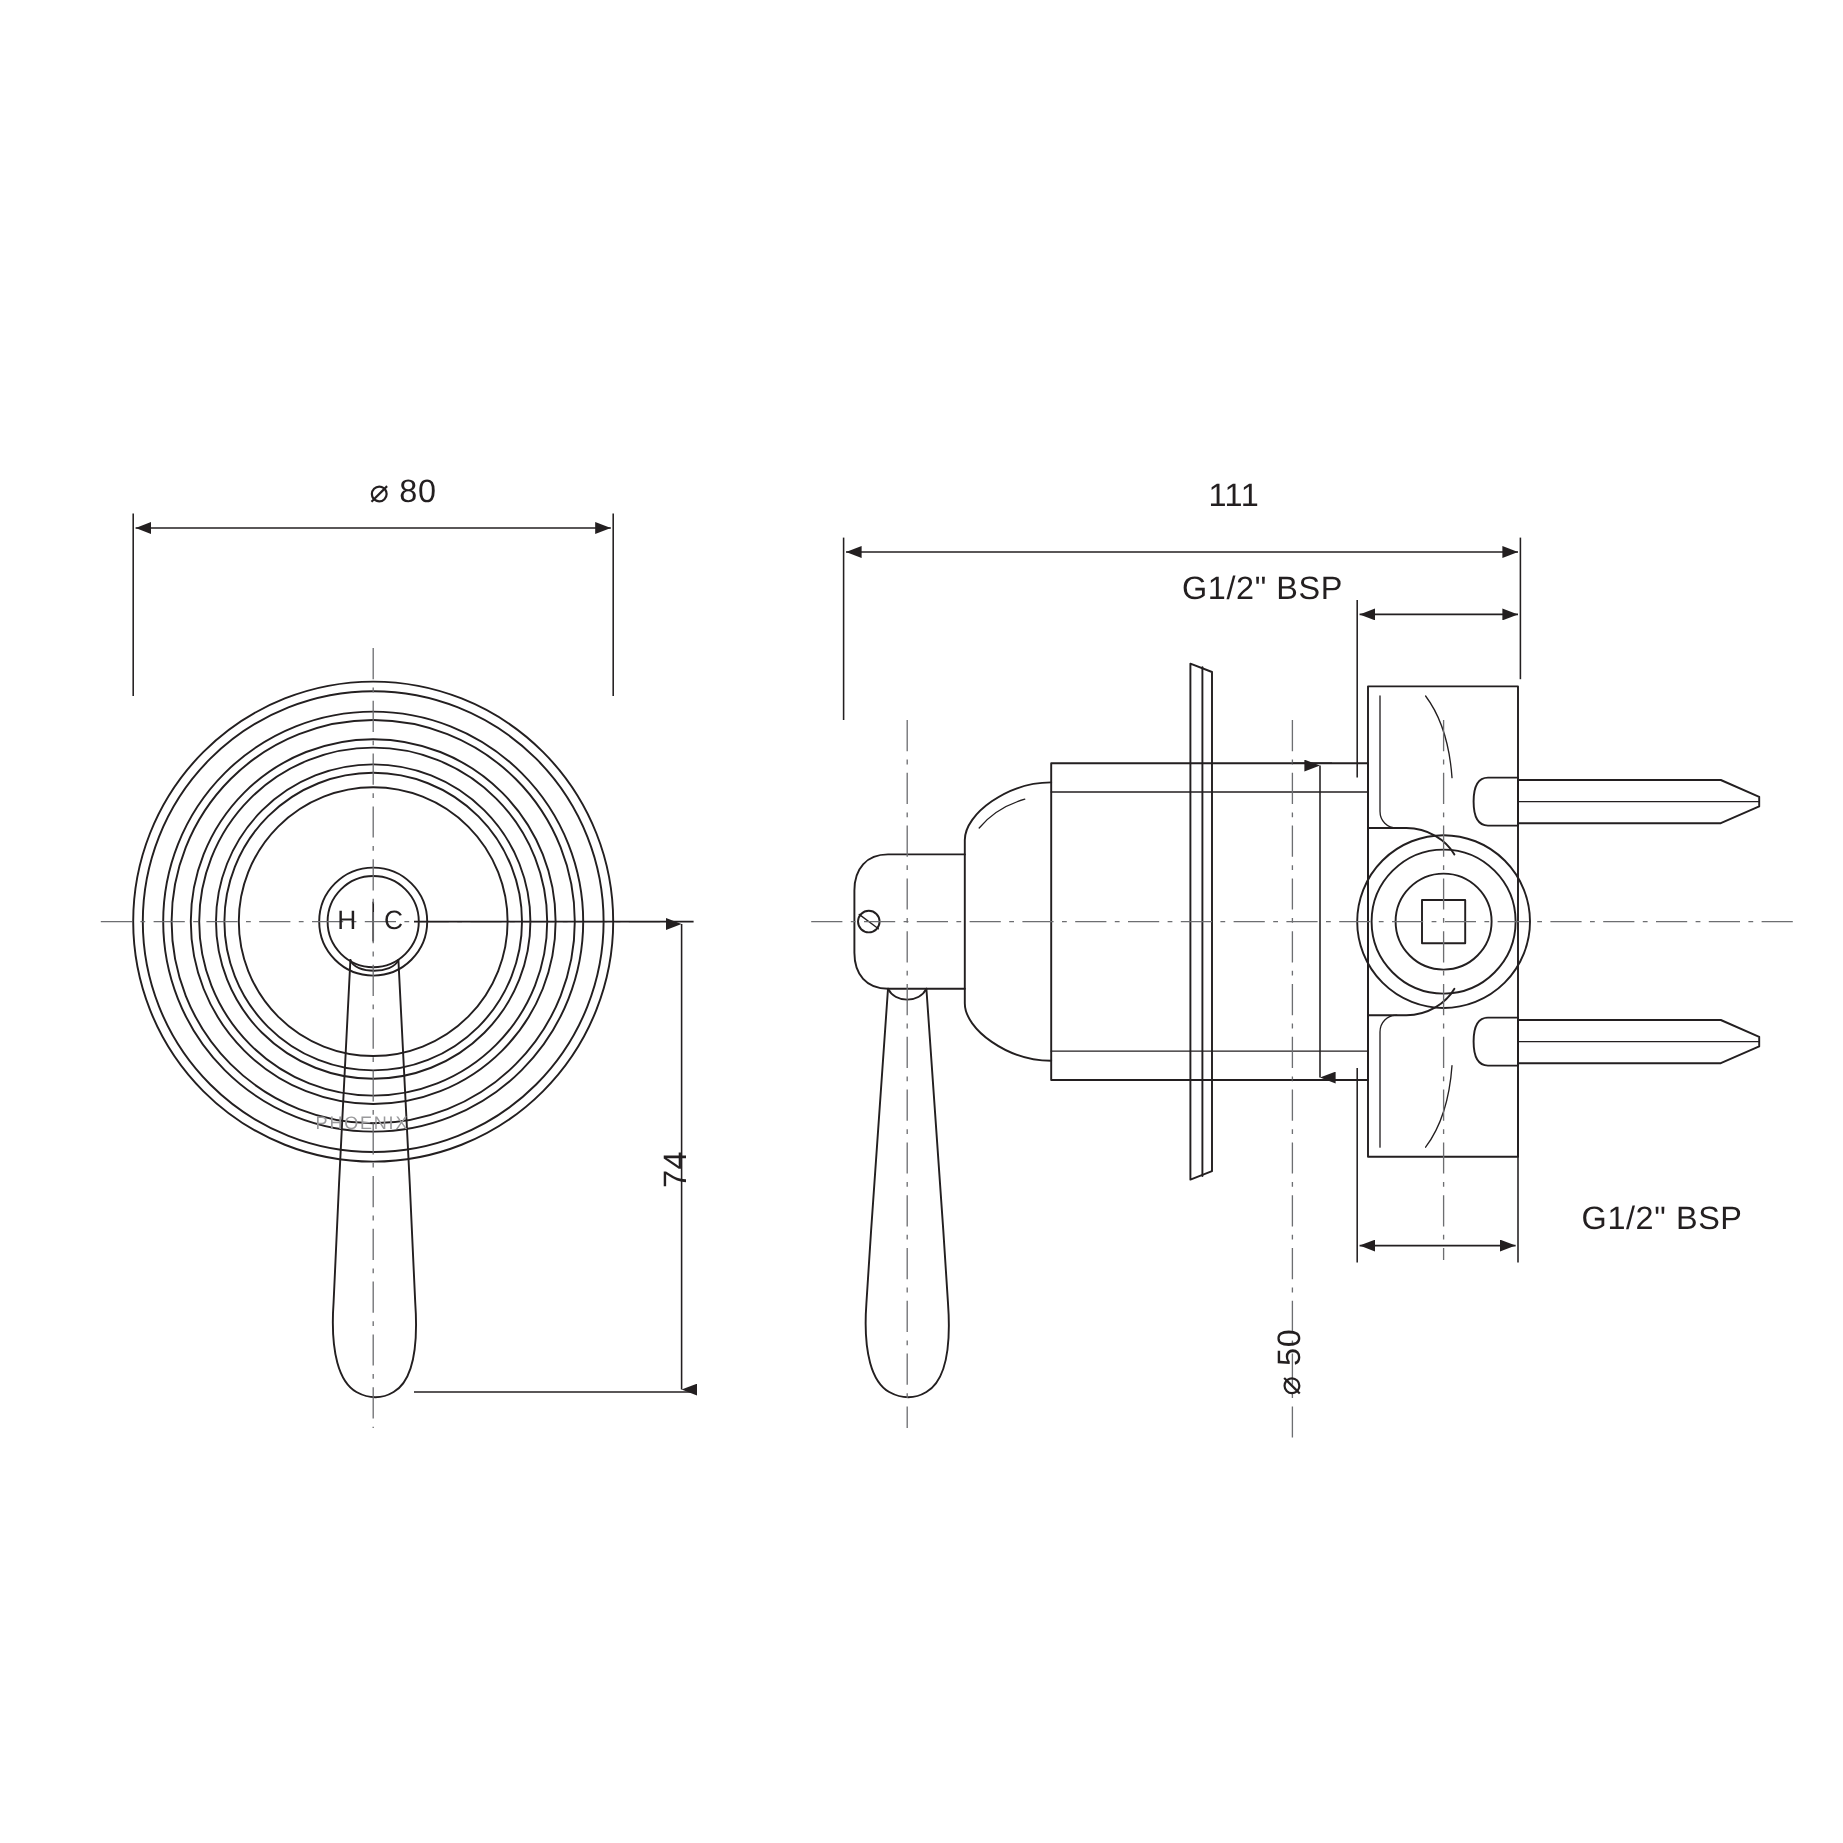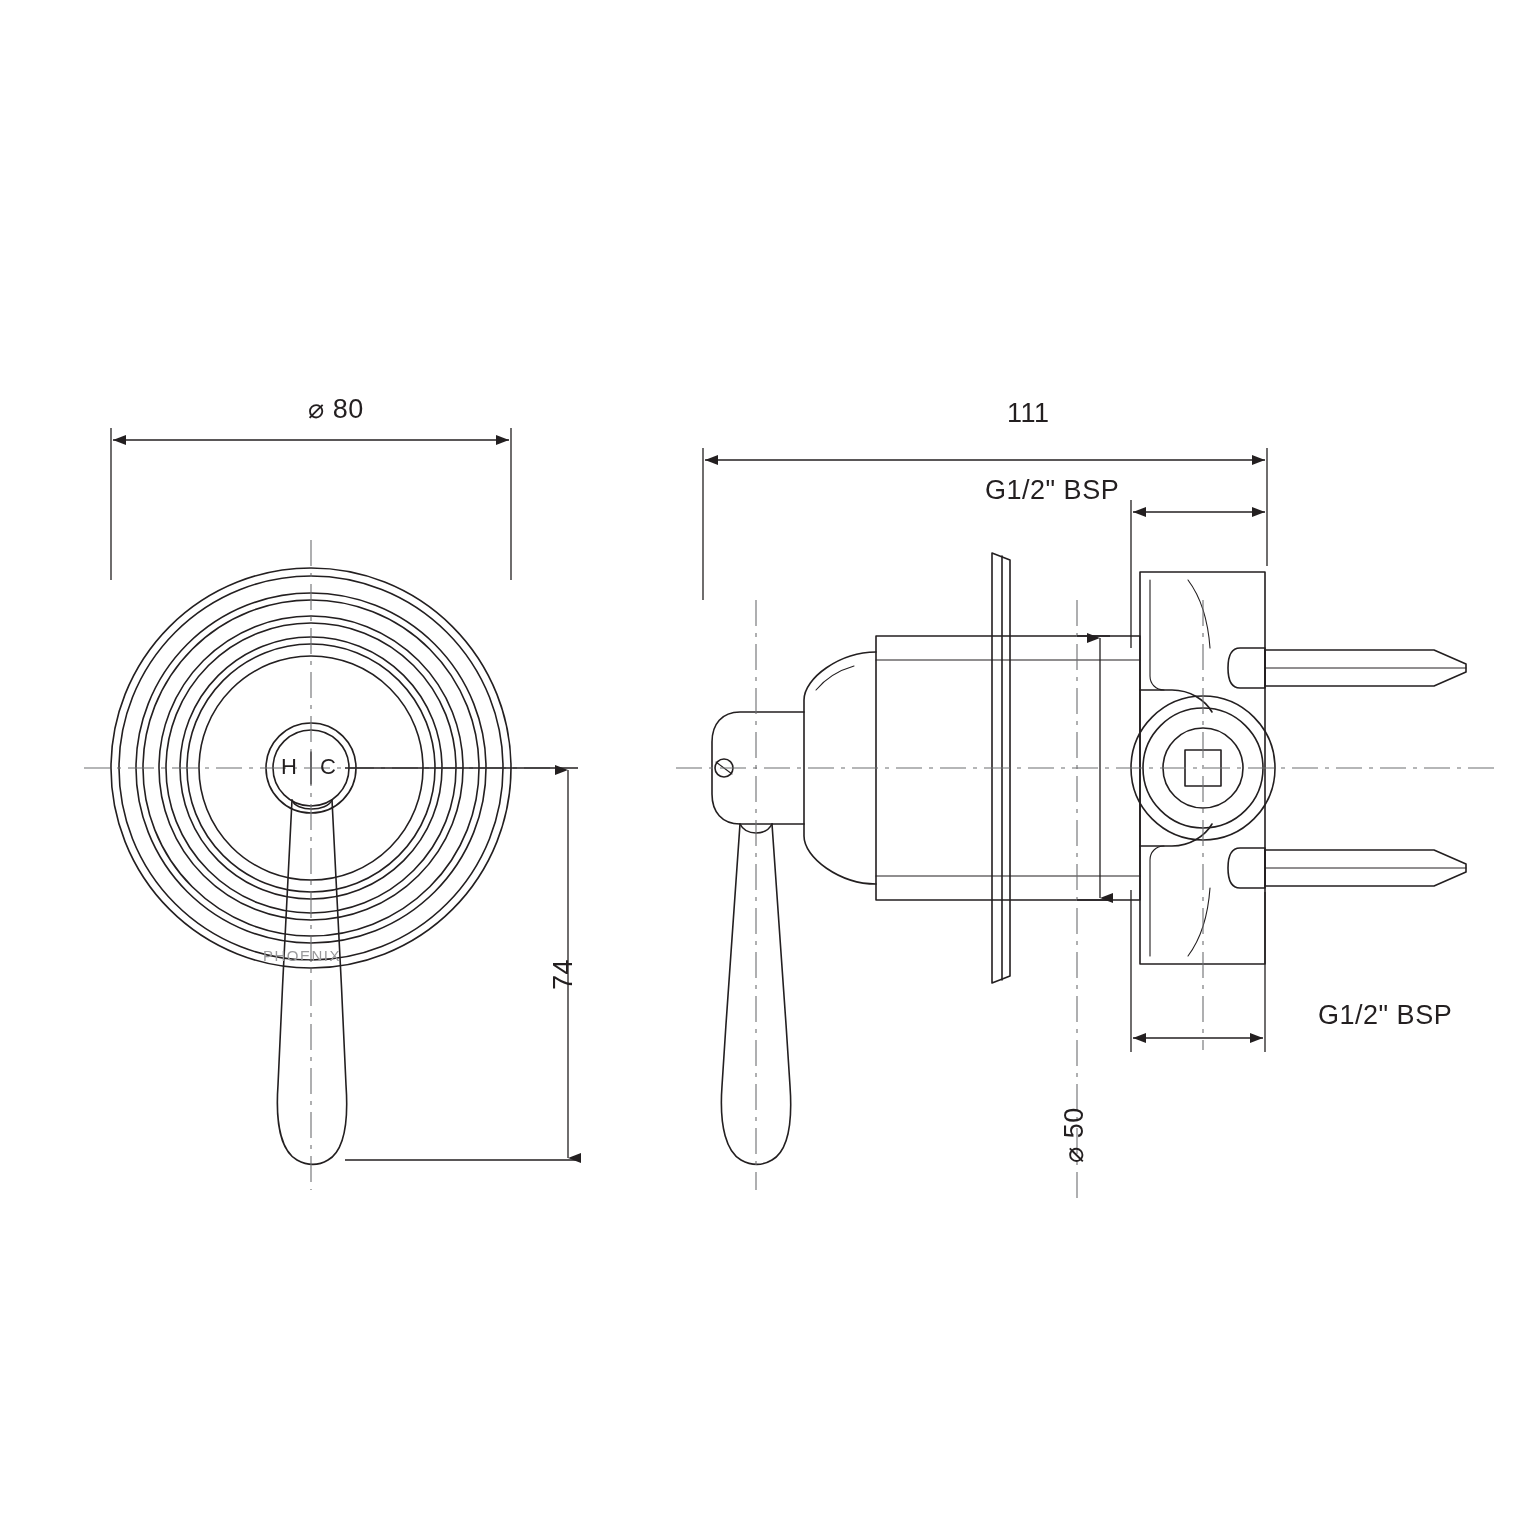--- a/index.html
+++ b/index.html
@@ -37,21 +37,20 @@
   .lbl.dim {
     font-size: 27px;
   }
   .lbl.vert {
     transform: rotate(-90deg);
     transform-origin: left top;
   }
   .lbl.tiny {
     font-size: 15px;
     letter-spacing: 1.5px;
-    margin-top: 19px;
   }
   .lbl.hc {
     font-size: 22px;
     letter-spacing: 1px;
   }
 </style>
 </head>
 <body>
 
 <div id="sheet">

